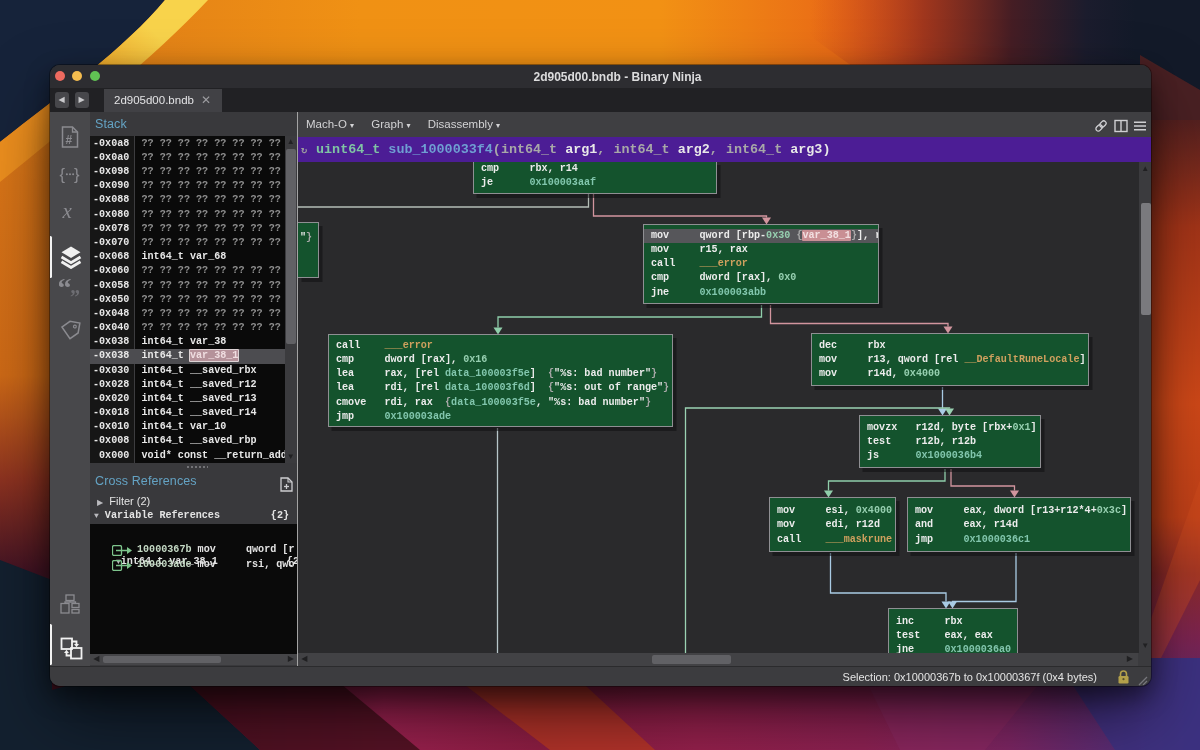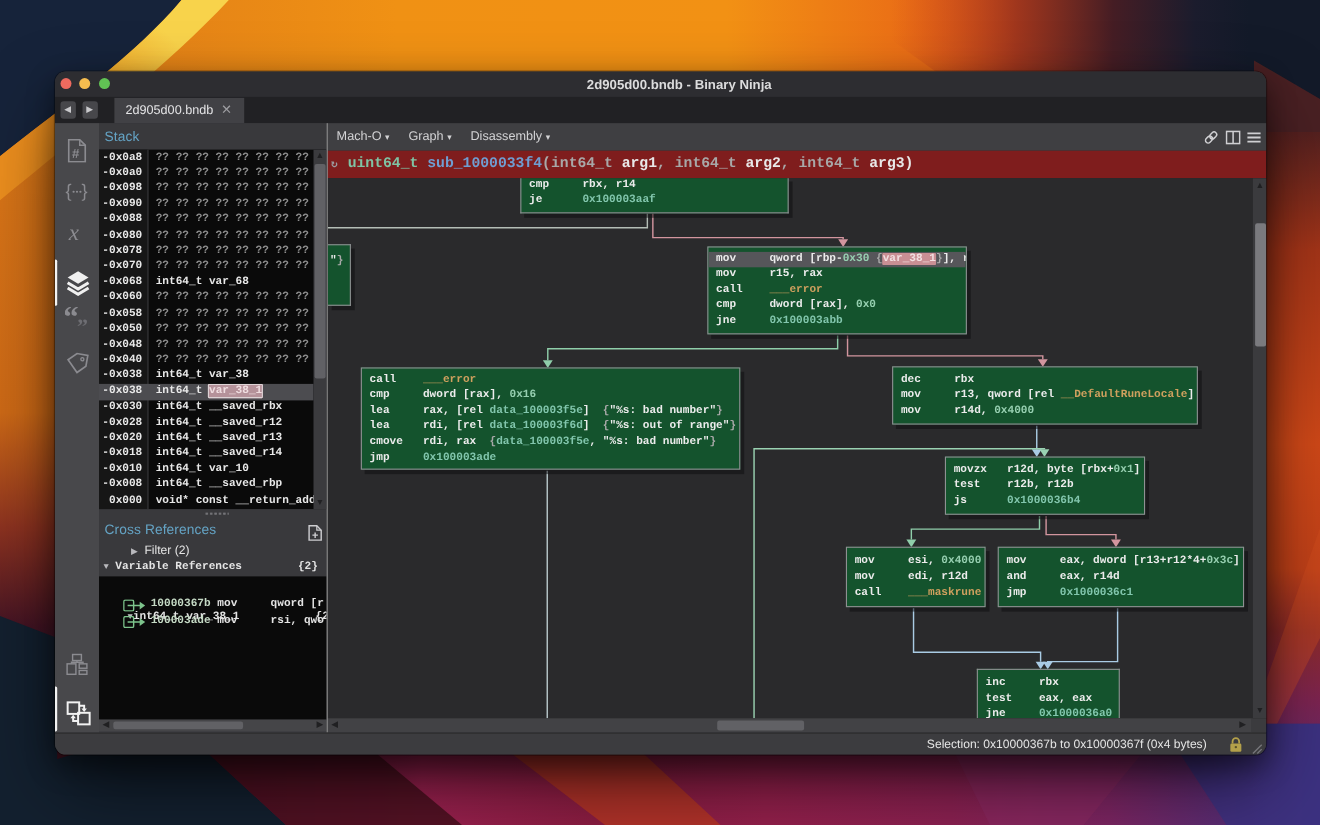--- a/index.html
+++ b/index.html
@@ -47,21 +47,21 @@
   #xrefhead{position:absolute;left:5px;top:362px;}
   .xrow{position:absolute;left:0;width:207px;height:14.5px;line-height:14.5px;color:#e4e4e4;font-size:11px;white-space:pre;}
   #xblack{position:absolute;left:0;top:411.5px;width:207px;height:131px;background:#0a0a0a;overflow:hidden;}
   .xm{font-family:"Liberation Mono",monospace;font-size:10.1px;font-weight:700;}
   .tri{display:inline-block;font-size:8px;color:#b9b9bd;}
   #xhsb{position:absolute;left:0;top:542px;width:207px;height:10.5px;background:#454548;}
   
   #gpan{position:absolute;left:247px;top:47px;width:854px;height:554px;background:#2a2a2c;border-left:1px solid #a3a3a3;}
   #gtoolbar{position:absolute;left:0;top:0;width:854px;height:24.5px;background:#3f3f42;
             color:#d3d3d5;font-size:11.5px;line-height:24.5px;}
-  #gsig{position:absolute;left:0;top:24.5px;width:854px;height:25px;background:#7f1d1d;
+  #gsig{position:absolute;left:0;top:24.5px;width:854px;height:25px;background:#4c1d95;
         font-family:"Liberation Mono",monospace;font-size:13.4px;font-weight:700;line-height:25px;white-space:pre;}
   #canvas{position:absolute;left:0;top:49.5px;width:854px;height:491.5px;background:#2a2a2c;overflow:hidden;}
   #corner{position:absolute;left:840px;top:541px;width:14px;height:13px;background:#3b3b3e;}
   .node{position:absolute;background:#14532d;border:1px solid #8f8f93;
         box-shadow:3.5px 4px 0 rgba(12,12,14,.5);overflow:hidden;}
   .nrow{position:relative;height:14.3px;line-height:14.3px;font-family:"Liberation Mono",monospace;
         font-size:10.1px;font-weight:700;color:#ececec;white-space:pre;padding-left:7px;}
   .hl{background:#56565a;}
   .teal{color:#82c6ad;}  .num{color:#96cfb0;}  .orn{color:#cfa05e;}  .gry{color:#a8a8a8;}
   .chip2{background:#c98f94;border-radius:1px;color:#f2dfe1;}
@@ -243,21 +243,21 @@
         <div id="dots"></div>
       </div>
     <div id="xrefhead" class="phead">Cross References</div>
       <svg style="position:absolute;left:190px;top:364.5px;" width="13" height="15" viewBox="0 0 13 15">
         <path d="M1,1 L8,1 L12,5 L12,14 L1,14 Z" fill="none" stroke="#cdcdd0" stroke-width="1.3"></path>
         <path d="M8,1 L8,5 L12,5" fill="none" stroke="#cdcdd0" stroke-width="1.1"></path>
         <line x1="6.5" y1="7" x2="6.5" y2="12" stroke="#cdcdd0" stroke-width="1.3"></line>
         <line x1="4" y1="9.5" x2="9" y2="9.5" stroke="#cdcdd0" stroke-width="1.3"></line>
       </svg>
     <div id="xrows">
-        <div class="xrow" style="top:382px;left:0;padding-left:22px;"><span class="tri" style="margin-left:7px;">▶</span>  Filter (2)</div>
+        <div class="xrow" style="top:382px;left:0;"><span class="tri" style="margin-left:7px;">▶</span>  Filter (2)</div>
 <div class="xrow xm" style="top:397px;left:0;"><span class="tri" style="margin-left:4px;">▼</span> Variable References<span style="position:absolute;right:8px;">{2}</span></div>
       </div>
     <div id="xblack">
         <div class="xrow xm" style="top:4px;left:16px;margin-top:27px;"><span class="tri" style="margin-left:10px;">▼</span>int64_t var_38_1<span style="position:absolute;right:8px;">{2}</span></div>
 <div class="xrow xm" style="top:19px;left:0;"><svg style="position:absolute;left:22px;top:2px;" width="22" height="11" viewBox="0 0 22 11">
             <rect x="0.5" y="0.5" width="9" height="10" rx="1.5" fill="none" stroke="#7dc48c" stroke-width="1.3"></rect>
             <line x1="4" y1="5.5" x2="18" y2="5.5" stroke="#7dc48c" stroke-width="1.3"></line>
             <path d="M15,2 L20,5.5 L15,9 Z" fill="#7dc48c"></path>
           </svg><span style="margin-left:47px;color:#c4d9c4;">10000367b</span> mov<span style="position:absolute;left:156px;">qword [r</span></div>
 <div class="xrow xm" style="top:34px;left:0;"><svg style="position:absolute;left:22px;top:2px;" width="22" height="11" viewBox="0 0 22 11">

